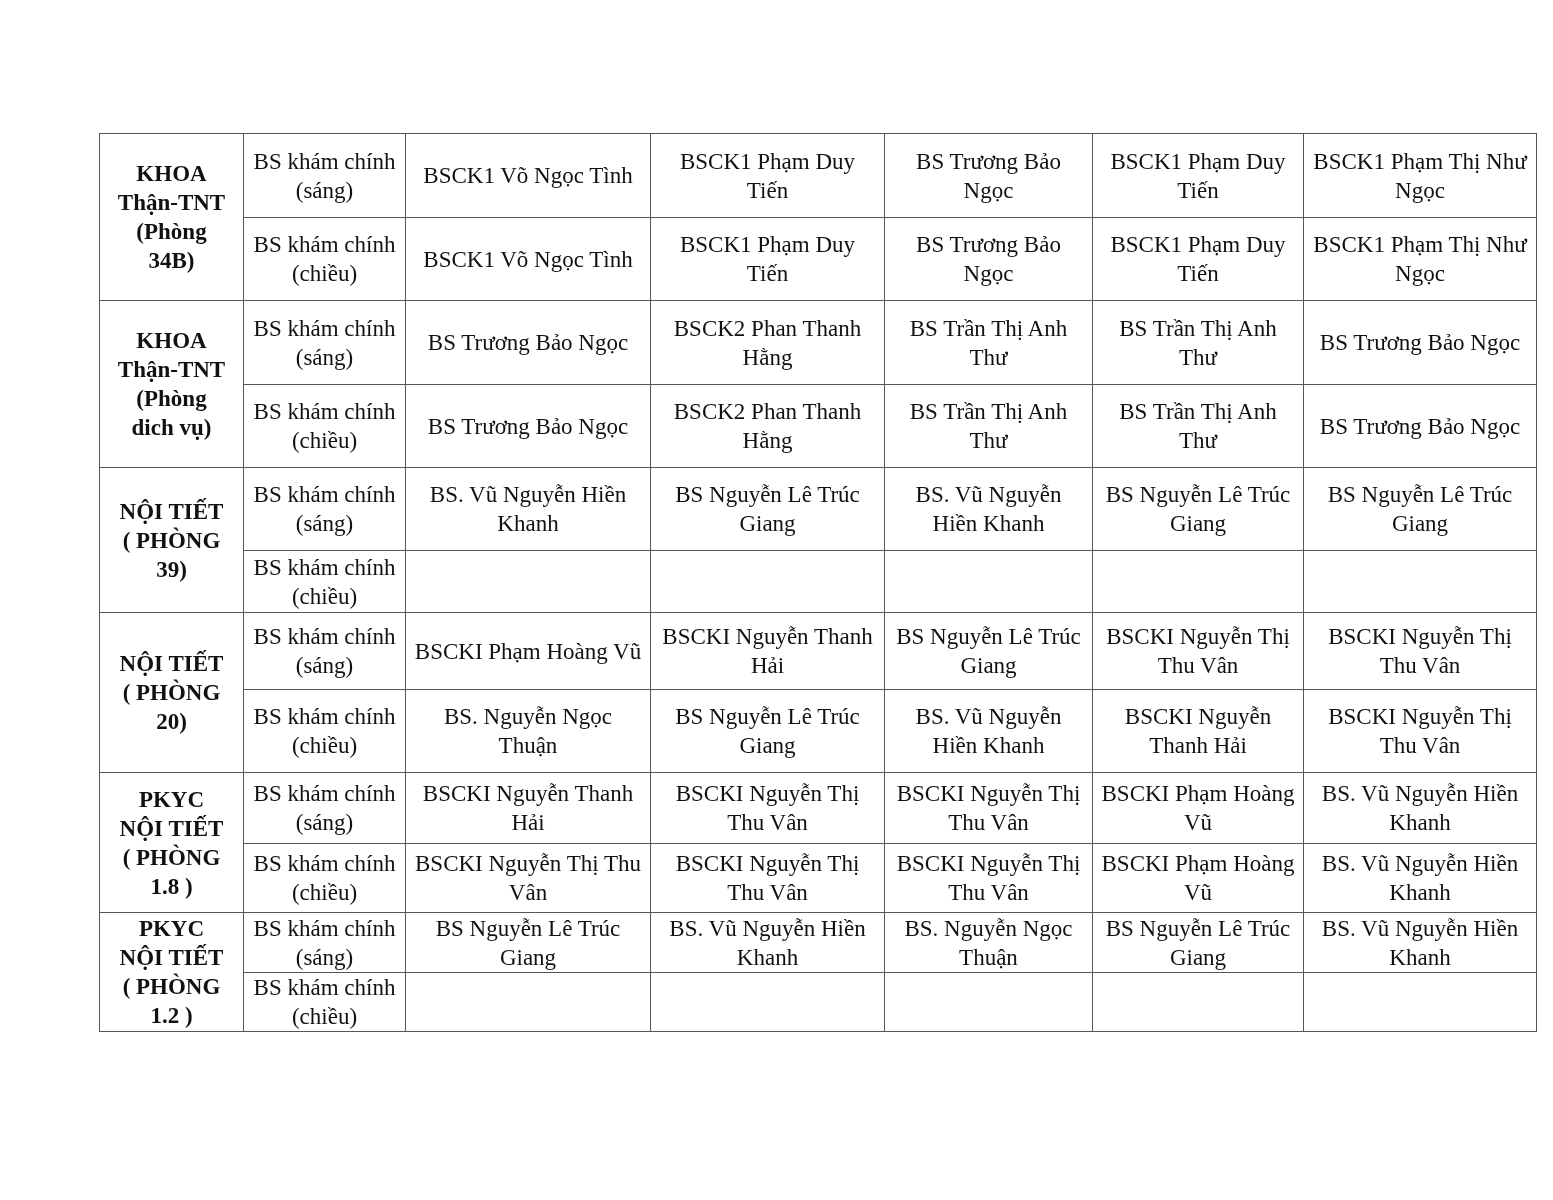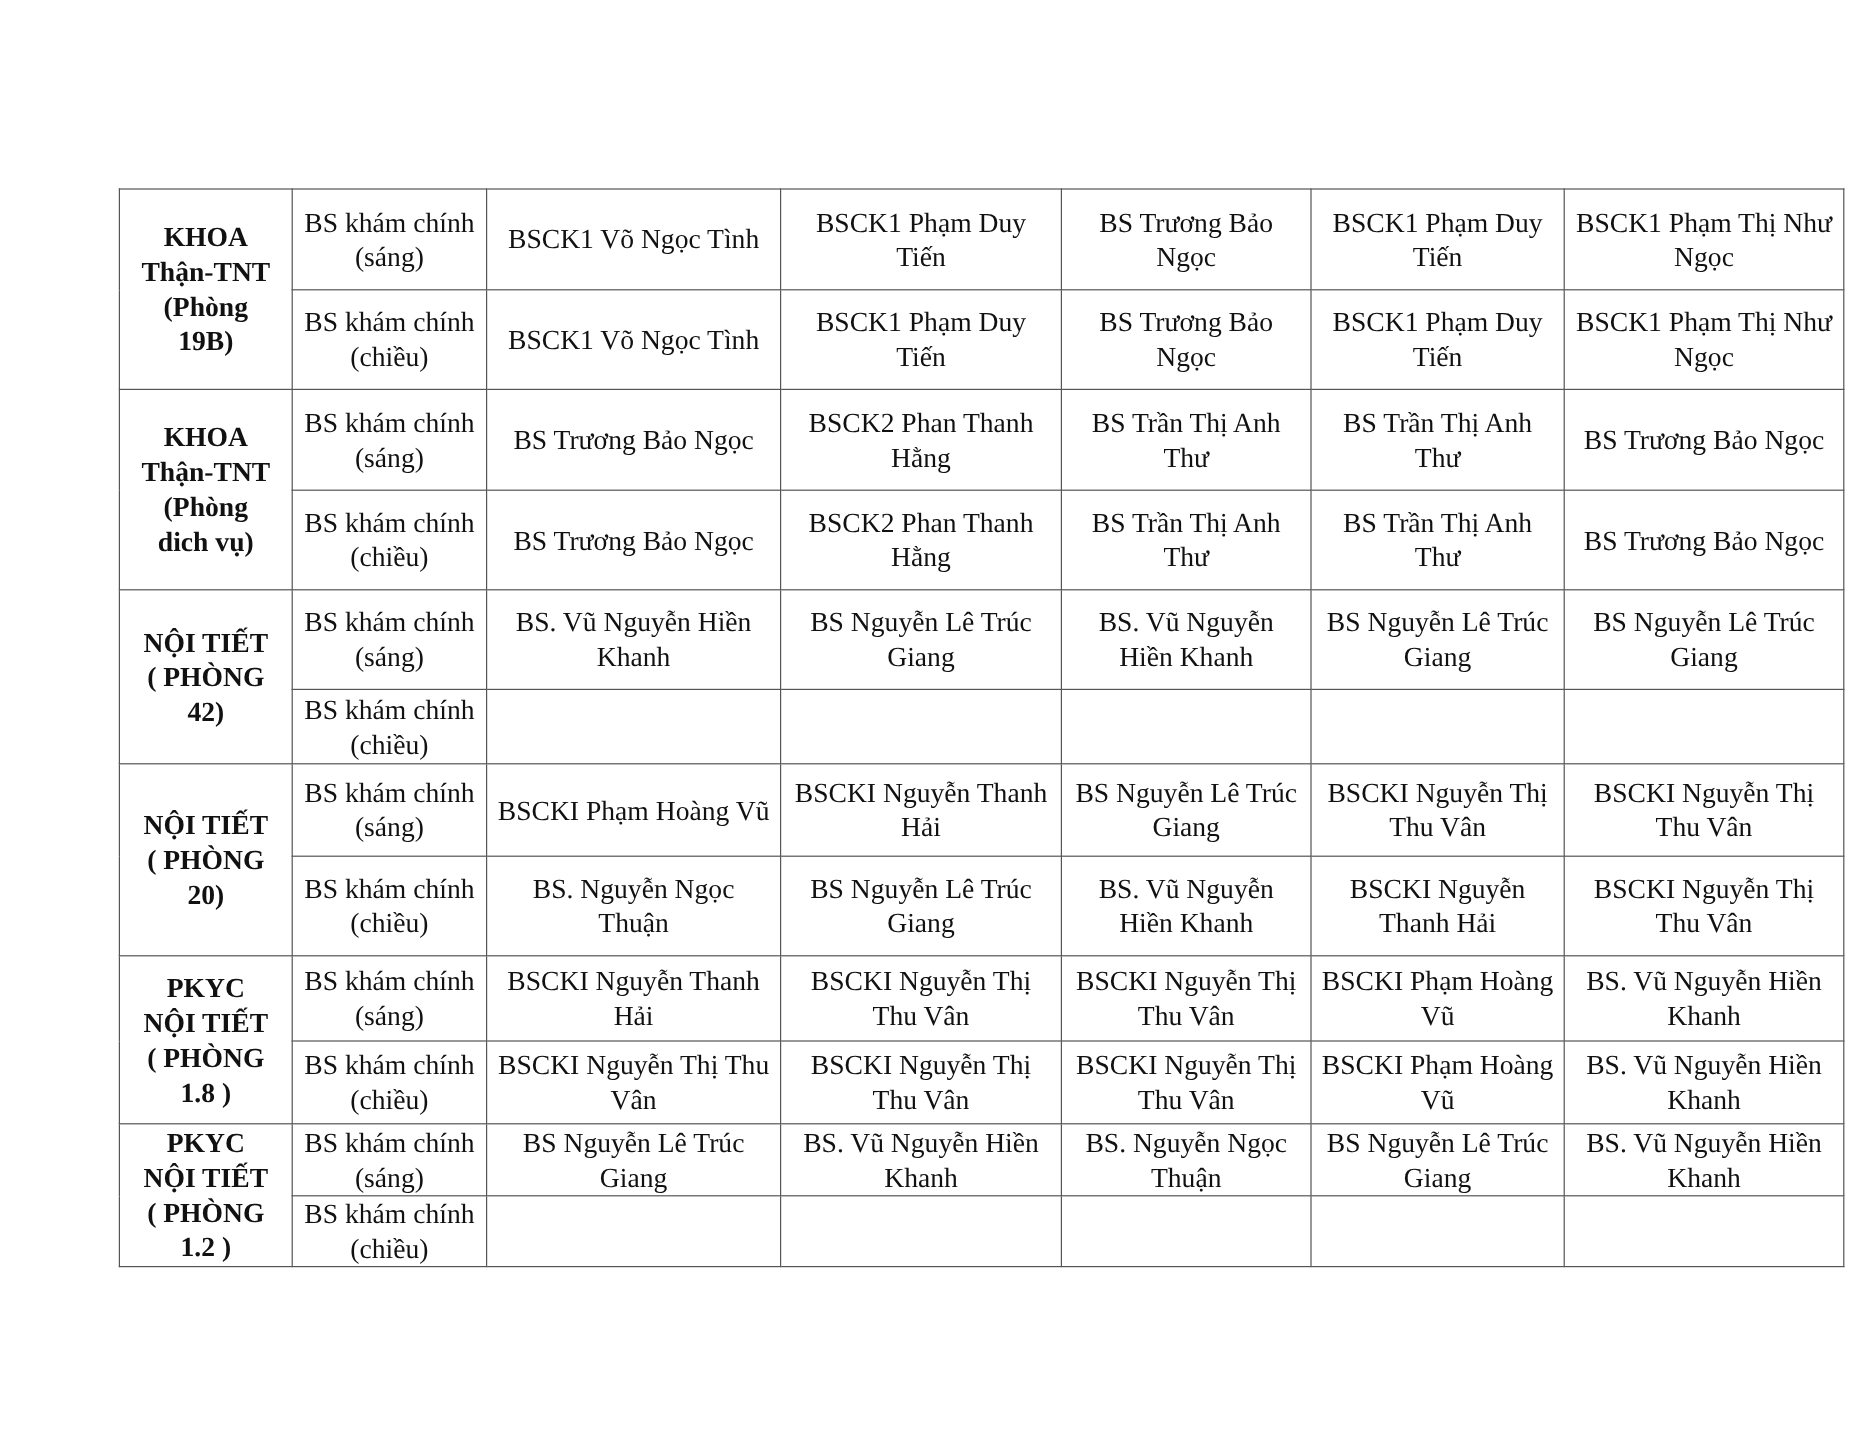--- a/index.html
+++ b/index.html
@@ -1,19 +1,19 @@
 <!DOCTYPE html>
 <html><head>
 <meta charset="utf-8">
 <style>
   html, body { margin:0; padding:0; background:#ffffff; }
   body { width:1553px; height:1200px; position:relative; overflow:hidden;
          font-family:"Liberation Serif", "DejaVu Serif", serif; color:#111; }
   table.schedule {
-    position:absolute; left:99px; top:157px;
+    position:absolute; left:99px; top:133px;
     border-collapse:collapse; table-layout:fixed;
     width:1437px;
   }
   table.schedule td {
     border:1.5px solid #555;
     text-align:center; vertical-align:middle;
     font-size:23px; line-height:29px;
     padding:0 6px;
   }
   td.dept { font-weight:bold; }
@@ -32,21 +32,21 @@
       <col style="width:208px">
       <col style="width:211px">
       <col style="width:233px">
   </colgroup>
   <tbody id="tbody">
       <tr style="height: 84px;">
         <td class="dept" rowspan="2">
           <div>KHOA</div>
           <div>Thận-TNT</div>
           <div>(Phòng</div>
-          <div>19B)</div>
+          <div>34B)</div>
         </td>
         <td class="shift">BS khám chính (sáng)</td>
         <td>BSCK1 Võ Ngọc Tình</td>
         <td>BSCK1 Phạm Duy Tiến</td>
         <td>BS Trương Bảo Ngọc</td>
         <td>BSCK1 Phạm Duy Tiến</td>
         <td>BSCK1 Phạm Thị Như Ngọc</td>
       </tr>
       <tr style="height: 83px;">
         <td class="shift">BS khám chính (chiều)</td>
@@ -75,21 +75,21 @@
         <td>BS Trương Bảo Ngọc</td>
         <td>BSCK2 Phan Thanh Hằng</td>
         <td>BS Trần Thị Anh Thư</td>
         <td>BS Trần Thị Anh Thư</td>
         <td>BS Trương Bảo Ngọc</td>
       </tr>
       <tr style="height: 83px;">
         <td class="dept" rowspan="2">
           <div>NỘI TIẾT</div>
           <div class="plain">( PHÒNG</div>
-          <div class="plain">42)</div>
+          <div class="plain">39)</div>
         </td>
         <td class="shift">BS khám chính (sáng)</td>
         <td>BS. Vũ Nguyễn Hiền Khanh</td>
         <td>BS Nguyễn Lê Trúc Giang</td>
         <td>BS. Vũ Nguyễn Hiền Khanh</td>
         <td>BS Nguyễn Lê Trúc Giang</td>
         <td>BS Nguyễn Lê Trúc Giang</td>
       </tr>
       <tr style="height: 62px;">
         <td class="shift">BS khám chính (chiều)</td>

